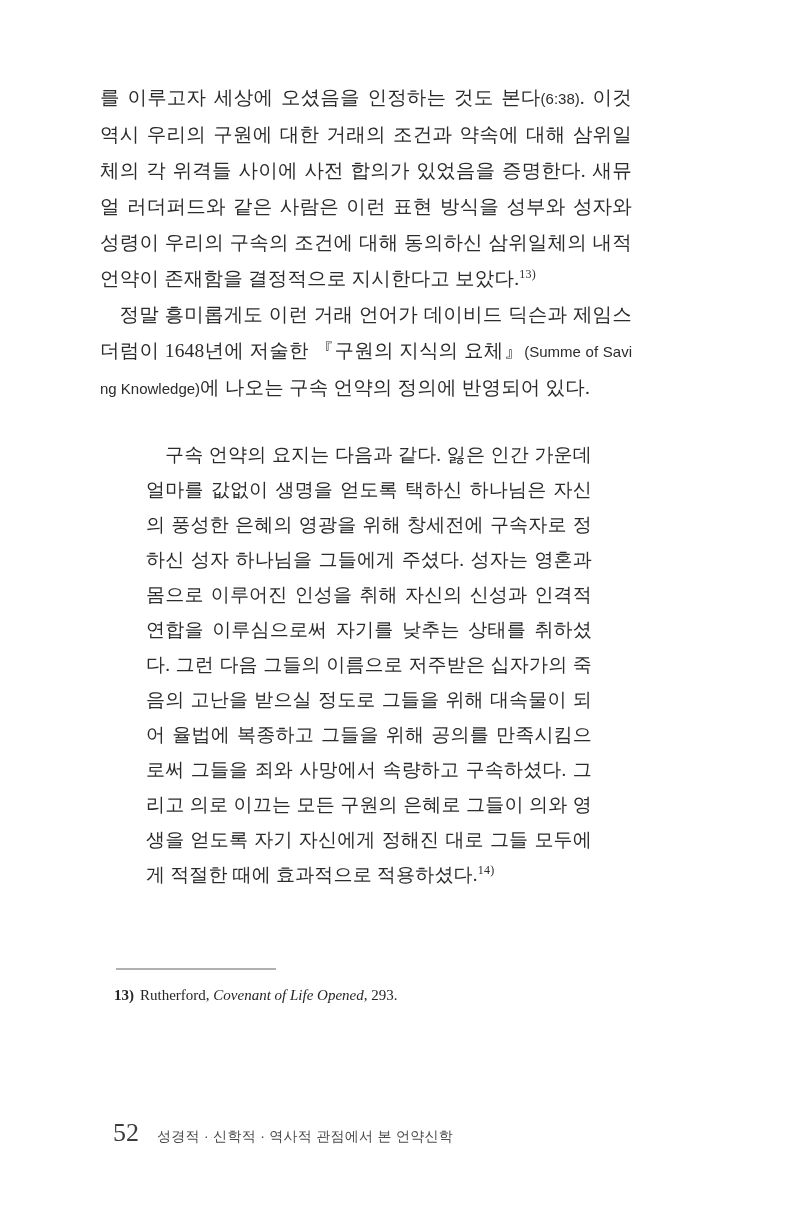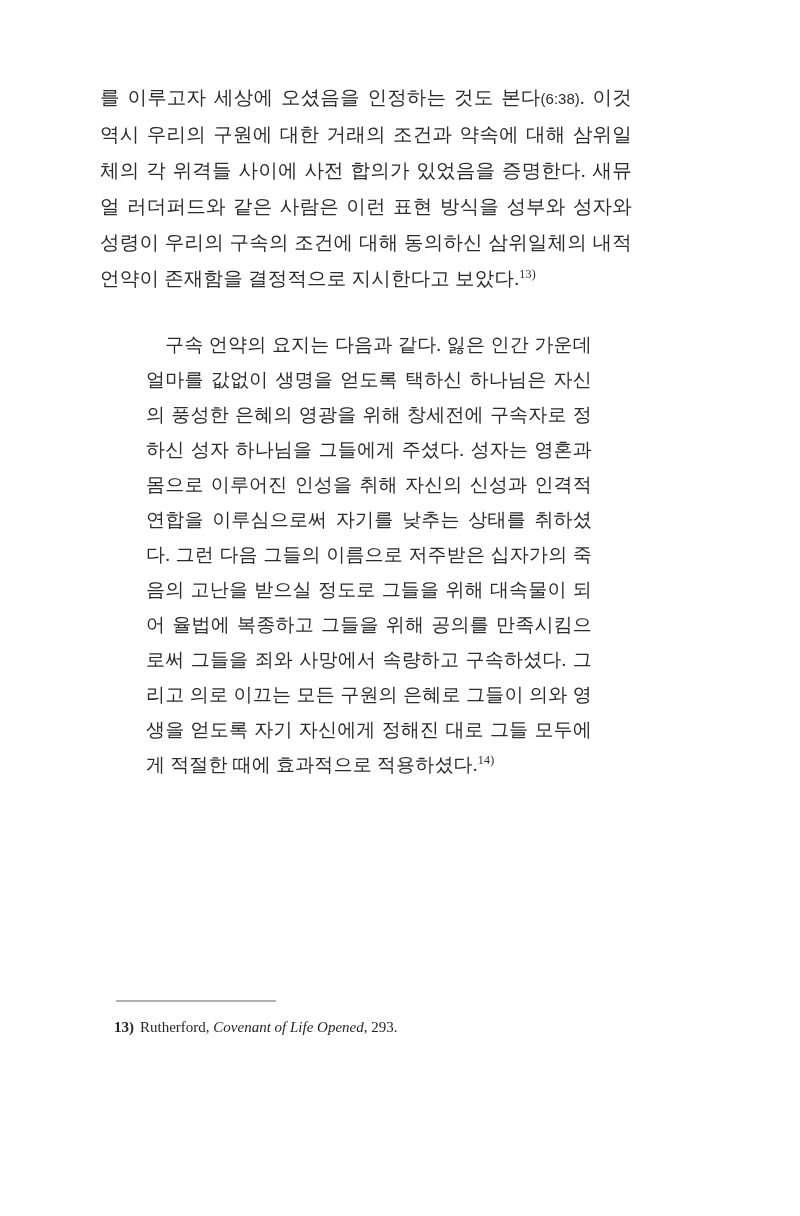--- a/index.html
+++ b/index.html
@@ -42,21 +42,21 @@
     font-size: 19px;
     line-height: 35px;
     text-align: justify;
     word-break: break-all;
     text-indent: 1em;
     letter-spacing: 0.01em;
   }
   .footnote-block {
     position: absolute;
     left: 114px;
-    top: 1000px;
+    top: 968px;
     width: 586px;
   }
   .fn-rule {
     width: 160px;
     height: 0;
     border: 0;
     border-top: 2px solid #b0b0b0;
     margin: 0 0 14px 2px;
   }
   .footnote {
@@ -92,27 +92,34 @@
 </style>
 </head>
 <body>
 
 <div class="page">
 
   <p class="para">
     <span>를 이루고자 세상에 오셨음을 인정하는 것도 본다</span><span class="latin-inline">(6:38)</span><span>. 이것 역시 우리의 구원에 대한 거래의 조건과 약속에 대해 삼위일체의 각 위격들 사이에 사전 합의가 있었음을 증명한다. 새뮤얼 러더퍼드와 같은 사람은 이런 표현 방식을 성부와 성자와 성령이 우리의 구속의 조건에 대해 동의하신 삼위일체의 내적 언약이 존재함을 결정적으로 지시한다고 보았다.</span><sup class="fn-mark">13)</sup>
   </p>
 
+  <p class="para indent">
+    <span>정말 흥미롭게도 이런 거래 언어가 데이비드 딕슨과 제임스 더럼이 1648년에 저술한 『구원의 지식의 요체』</span><span class="latin-inline">(Summe of Saving Knowledge)</span><span>에 나오는 구속 언약의 정의에 반영되어 있다.</span>
+  </p>
 
   <blockquote class="quote">
     <span>구속 언약의 요지는 다음과 같다. 잃은 인간 가운데 얼마를 값없이 생명을 얻도록 택하신 하나님은 자신의 풍성한 은혜의 영광을 위해 창세전에 구속자로 정하신 성자 하나님을 그들에게 주셨다. 성자는 영혼과 몸으로 이루어진 인성을 취해 자신의 신성과 인격적 연합을 이루심으로써 자기를 낮추는 상태를 취하셨다. 그런 다음 그들의 이름으로 저주받은 십자가의 죽음의 고난을 받으실 정도로 그들을 위해 대속물이 되어 율법에 복종하고 그들을 위해 공의를 만족시킴으로써 그들을 죄와 사망에서 속량하고 구속하셨다. 그리고 의로 이끄는 모든 구원의 은혜로 그들이 의와 영생을 얻도록 자기 자신에게 정해진 대로 그들 모두에게 적절한 때에 효과적으로 적용하셨다.</span><sup class="fn-mark">14)</sup>
   </blockquote>
 
 
   <div class="footnote-block">
     <hr class="fn-rule">
     <div class="footnote">
       <span class="fn-num">13)</span><span>Rutherford, </span><span class="fn-italic">Covenant of Life Opened</span><span>, 293.</span>
     </div>
   </div>
 
+  <div class="page-footer">
+    <span class="footer-page-num">52</span>
+    <span class="footer-book-title">성경적 · 신학적 · 역사적 관점에서 본 언약신학</span>
+  </div>
 
 </div>
 
 </body></html>

